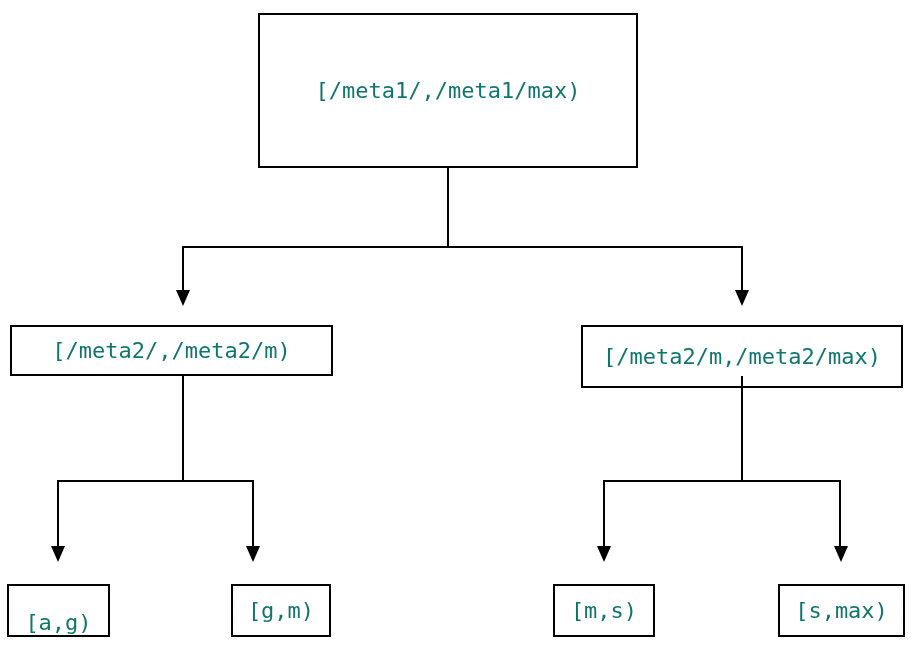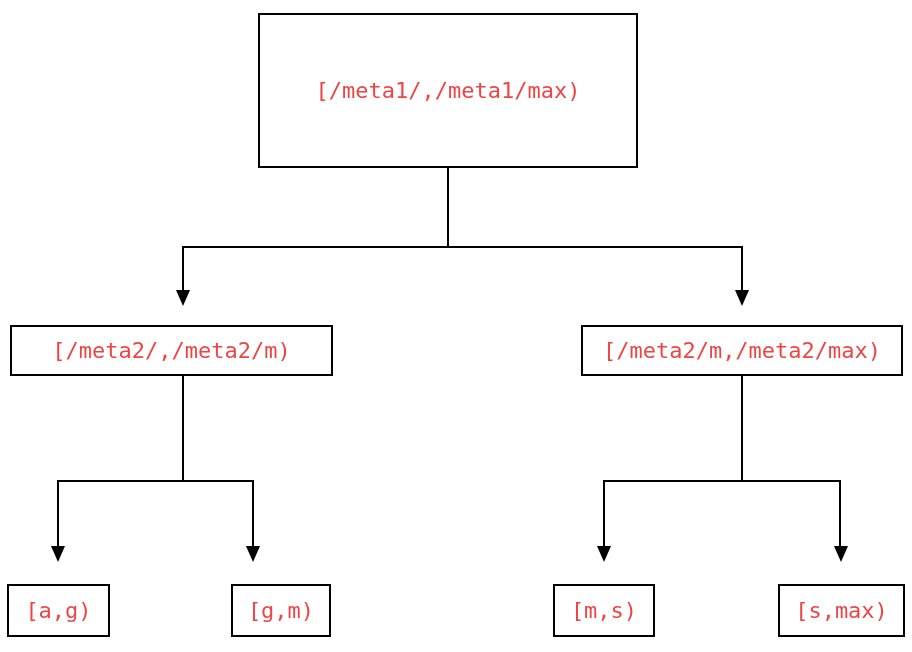--- a/index.html
+++ b/index.html
@@ -16,21 +16,21 @@
     overflow: hidden;
   }
   .node {
     position: absolute;
     box-sizing: border-box;
     border: 2px solid #000000;
     background: #ffffff;
     display: flex;
     align-items: center;
     justify-content: center;
-    color: #ef4444;
+    color: #0f766e;
     font-size: 22px;
     font-weight: 500;
     white-space: nowrap;
   }
   .edge {
     position: absolute;
     background: #000000;
   }
   .edge.h { height: 2px; }
   .edge.v { width: 2px; }
@@ -39,22 +39,22 @@
     width: 0;
     height: 0;
     border-left: 7px solid transparent;
     border-right: 7px solid transparent;
     border-top: 16px solid #000000;
   }
 
   
   #node-root  { left: 258px; top: 13px;  width: 380px; height: 155px; }
   #node-left  { left: 10px;  top: 325px; width: 323px; height: 51px; }
-  #node-right { left: 581px; top: 325px; width: 322px; height: 51px; justify-content: center; }
-  #node-ag    { left: 7px;   top: 584px; width: 103px; height: 53px; }
+  #node-right { left: 581px; top: 325px; width: 322px; height: 63px; justify-content: center; }
+  #node-ag    { left: 7px;   top: 584px; width: 103px; height: 53px; align-items: flex-end; }
   #node-gm    { left: 203px; top: 584px; width: 100px; height: 53px; margin-left: 28px; }
   #node-ms    { left: 553px; top: 584px; width: 102px; height: 53px; }
   #node-smax  { left: 778px; top: 584px; width: 127px; height: 53px; }
 </style>
 </head>
 <body>
 
 <div class="canvas">
 
   <div class="node" id="node-root">

